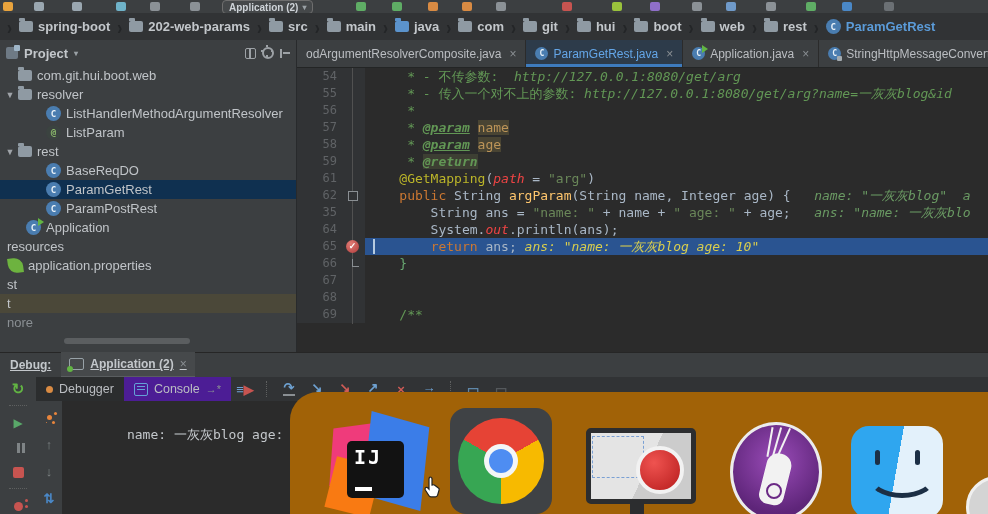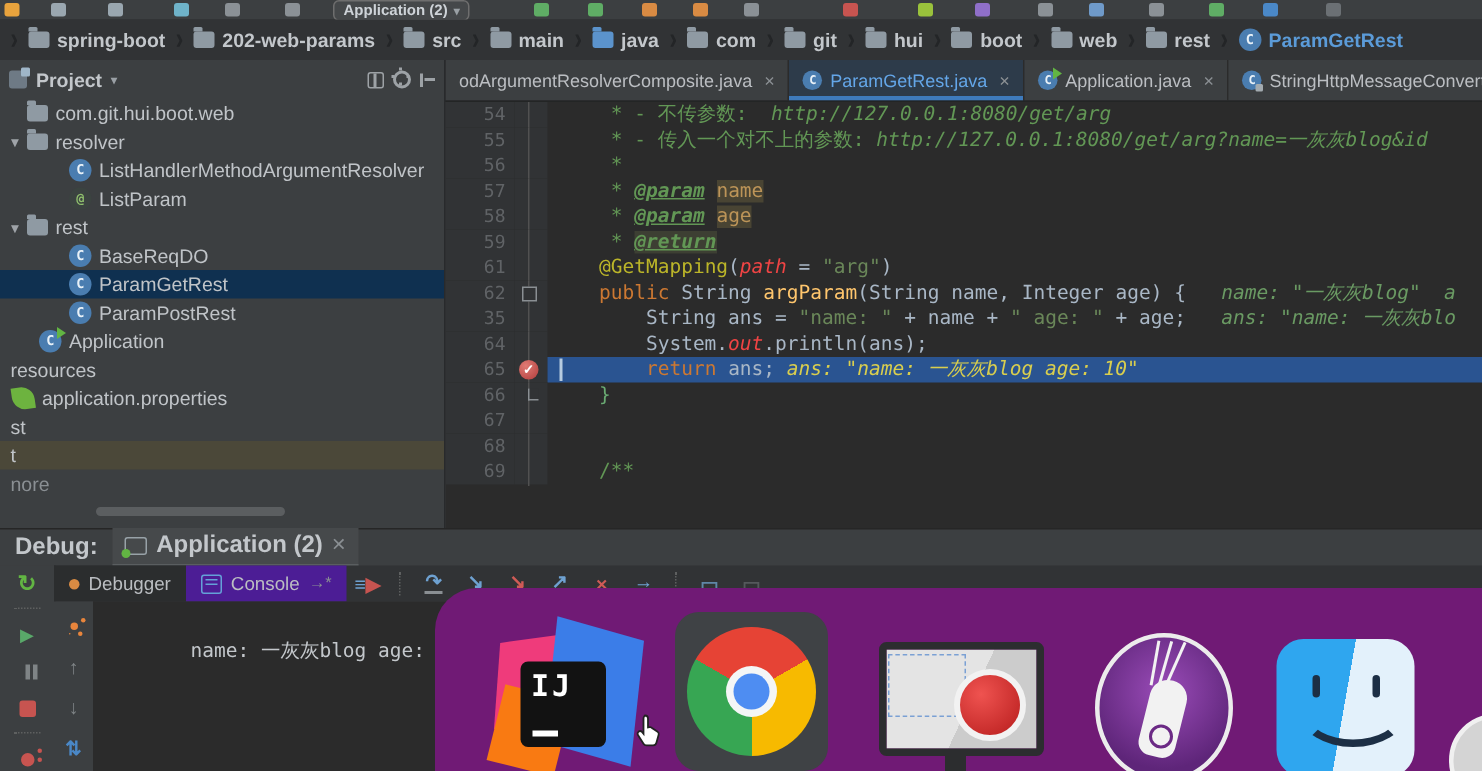--- a/index.html
+++ b/index.html
@@ -75,33 +75,33 @@
   .cl .fold.m-end::after{content:"";position:absolute;left:9px;top:4px;width:6px;height:7px;
     border-left:1px solid #8a8f93;border-bottom:1px solid #8a8f93;background:#313335;}
   .cl .fold.m-box::after{content:"";position:absolute;left:5px;top:4px;width:8px;height:8px;border:1px solid #8a8f93;background:#313335;}
   .cl .bp{position:absolute;left:3px;top:2px;width:13px;height:13px;border-radius:50%;z-index:2;
     background:radial-gradient(circle at 35% 30%,#e07b74,#b13c3c);color:#fff;font:bold 9px/13px "Liberation Sans",sans-serif;text-align:center;}
   .cl .txt{flex:1;padding-left:3px;}
   .cl.exec .txt{background:#2a5491;position:relative;}
   .cl.exec .txt::before{content:"";position:absolute;left:8px;top:1px;bottom:1px;width:2px;background:#b6cbe0;}
   .tk-c{color:#629755;} .tk-ci{color:#629755;font-style:italic;}
   .tk-tag{color:#629755;font-weight:bold;font-style:italic;text-decoration:underline;}
-  .tk-tagh{color:#629755;font-weight:bold;font-style:italic;text-decoration:underline;background:#3d3f33;}
+  .tk-tagh{color:#629755;font-weight:bold;font-style:italic;background:#3d3f33;}
   .tk-ph{color:#bc9458;background:#494433;}
   .tk-ann{color:#bbb529;} .tk-kw{color:#cc7832;} .tk-str{color:#6a8759;} .tk-mth{color:#ffc66d;}
   .tk-fld{color:#ef4444;font-style:italic;} .tk-pln{color:#a9b7c6;}
   .tk-hg{color:#6a9a63;font-style:italic;} .tk-hy{color:#d9ce4e;font-style:italic;}
   .tk-grn{color:#6aab73;}
   .ebread{height:21px;border-top:1px solid #232525;background:#3c3f41;display:flex;align-items:center;
     padding-left:86px;font-size:12px;color:#9fa6ac;gap:7px;}
   .ebread .sep{color:#6b7074;font-size:11px;}
 
   
   .debug{position:absolute;left:0;top:352px;width:988px;height:162px;background:#3c3f41;border-top:1px solid #262626;}
-  .dhead{height:24px;display:flex;align-items:center;gap:10px;padding-left:10px;font-size:16px;font-weight:bold;color:#c3c7cb;}
+  .dhead{height:24px;display:flex;align-items:center;gap:10px;padding-left:10px;font-size:12px;font-weight:bold;color:#c3c7cb;text-decoration:underline;}
   .dstab{display:flex;align-items:center;gap:6px;background:#46494b;height:24px;padding:0 8px;border-bottom:2px solid #5a5e60;}
   .dstab .x{color:#8a8f93;font-weight:normal;}
   .cfgico{width:13px;height:10px;border:1.5px solid #98a2a8;border-radius:2px;position:relative;}
   .cfgico::after{content:"";position:absolute;left:-3px;bottom:-3px;width:6px;height:6px;border-radius:50%;background:#62b543;}
   .dleft{position:absolute;left:0;top:24px;width:36px;bottom:0;background:#3c3f41;border-right:1px solid #2b2b2b;
     display:flex;flex-direction:column;align-items:center;padding-top:3px;gap:7px;}
   .dside{position:absolute;left:36px;top:48px;width:26px;bottom:0;background:#3c3f41;border-right:1px solid #2b2b2b;
     display:flex;flex-direction:column;align-items:center;padding-top:8px;gap:11px;}
   .dtabs{position:absolute;left:36px;top:24px;right:0;height:24px;background:#313335;display:flex;align-items:center;font-size:12.5px;}
   .dtab{height:24px;display:inline-flex;align-items:center;gap:6px;padding:0 10px;color:#bbbec2;background:#2b2d2e;}
@@ -126,21 +126,21 @@
   .dic.breakpoints::after{content:"";position:absolute;right:1px;top:2px;width:3px;height:3px;border-radius:50%;background:#c75450;
     box-shadow:0 6px 0 #c75450;}
   .dic.sepline{height:1px;width:18px;border-top:1px dotted #5e6060;}
   .cic{width:18px;height:16px;display:flex;align-items:center;justify-content:center;color:#7f8486;font-size:13px;}
   .cic.splat{position:relative;}
   .cic.splat::before{content:"";width:5px;height:5px;border-radius:50%;background:#e8853c;display:block;
     box-shadow:6px -4px 0 -1px #e8853c,4px 5px 0 -1px #e8853c,-3px 5px 0 -2px #e8853c;}
   .cic.cycle{color:#4a88c7;font-weight:bold;}
 
   
-  .dock{position:absolute;left:290px;top:392px;width:698px;height:122px;background:#701a75;border-top-left-radius:28px;z-index:50;}
+  .dock{position:absolute;left:290px;top:392px;width:698px;height:122px;background:#a16207;border-top-left-radius:28px;z-index:50;}
   .dapp{position:absolute;}
   
   .ij{left:40px;top:26px;width:95px;height:95px;}
   .ij .p1{position:absolute;left:2px;top:6px;width:62px;height:58px;background:#ef3b7b;transform:skewX(-12deg) rotate(-8deg);}
   .ij .p2{position:absolute;right:0px;top:0px;width:58px;height:86px;background:#3b7de8;transform:skewY(10deg) rotate(6deg);}
   .ij .p3{position:absolute;left:0px;bottom:0px;width:46px;height:52px;background:#f97a12;transform:rotate(14deg);}
   .ij .sq{position:absolute;left:17px;top:23px;width:57px;height:57px;background:#121212;border-radius:5px;}
   .ij .sq .t{position:absolute;left:7px;top:4px;color:#fff;font:bold 20px "DejaVu Sans Mono",monospace;letter-spacing:2px;}
   .ij .sq .u{position:absolute;left:8px;bottom:7px;width:17px;height:4px;background:#fff;}
   .cursor{position:absolute;left:92px;top:58px;z-index:5;}

